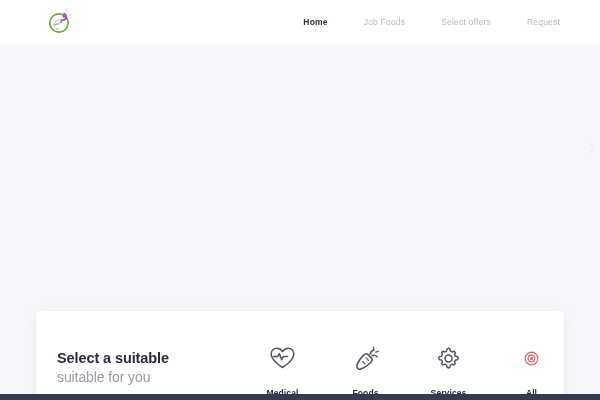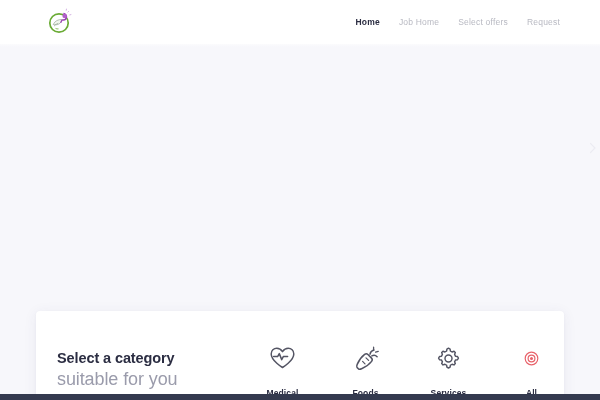--- a/index.html
+++ b/index.html
@@ -21,21 +21,21 @@
     display:flex; align-items:center;
     z-index:30;
   }
   .logo-wrap {
     position:absolute; left:45px; top:7px;
     width:30px; height:30px;
     display:flex; align-items:center; justify-content:center;
   }
   .nav {
     position:absolute; right:40px; top:0; height:44px;
-    display:flex; align-items:center; gap:19px;
+    display:flex; align-items:center; gap:36px;
   }
   .nav-item {
     font-size:8.5px;
     letter-spacing:.2px;
     color:#b8b9c2;
     white-space:nowrap;
     cursor:pointer;
   }
   .nav-item.active { color:#2b2d42; font-weight:bold; }
 
@@ -77,21 +77,21 @@
     line-height:1.32;
   }
   .cat-heading .line1 {
     font-size:14.5px;
     font-weight:bold;
     color:#2b2d42;
     letter-spacing:-.1px;
     white-space:nowrap;
   }
   .cat-heading .line2 {
-    font-size:18px;
+    font-size:14px;
     font-weight:normal;
     color:#9a9bab;
     letter-spacing:-.1px;
     white-space:nowrap;
   }
 
   .cat-items {
     position:absolute;
     left:205px; top:32px;
     display:flex;
@@ -142,41 +142,41 @@
         <path d="M17.4 5.6c2.1.4 3.4 2.1 3.0 3.9-.4 1.7-2.2 2.7-4.0 2.3" fill="none" stroke="#9b3fb5" stroke-width="1.5"></path>
         <circle cx="18.6" cy="7.9" r="2.2" fill="#b061c9"></circle>
         <path d="M16.2 11.8l-1.6 3.0" stroke="#9b3fb5" stroke-width="1.3" fill="none"></path>
         <path d="M21.6 4.4l1.3-1.3M23.4 7.0l1.9-.5M20.2 2.6l.3-1.9" stroke="#c9a0da" stroke-width=".8" fill="none"></path>
         <path d="M9.5 20.4c.9.5 2 .7 3 .5" fill="none" stroke="#6aab35" stroke-width=".8"></path>
       </svg>
     </div>
 
     <div class="nav">
       <div class="nav-item active">Home</div>
-      <div class="nav-item">Job Home</div>
+      <div class="nav-item">Job Foods</div>
       <div class="nav-item">Select offers</div>
       <div class="nav-item">Request</div>
     </div>
 
   </div>
 
   <div class="hero">
     <div class="hero-top-fade"></div>
 
     <div class="edge-control">
       <svg width="10" height="12" viewBox="0 0 10 12">
         <path d="M2.5 1.5L7 6l-4.5 4.5" fill="none" stroke="#d6d7e2" stroke-width="1.2" stroke-linecap="round" stroke-linejoin="round"></path>
       </svg>
     </div>
   </div>
 
   <div class="cat-card">
 
     <div class="cat-heading">
-      <div class="line1">Select a category</div>
+      <div class="line1">Select a suitable</div>
       <div class="line2">suitable for you</div>
     </div>
 
     <div class="cat-items">
 
       <div class="cat-item">
         <div class="ico">
           <svg width="27" height="24" viewBox="0 0 27 24">
             <path d="M13.5 21.5C13.5 21.5 2.2 14.6 2.2 7.9 2.2 4.5 4.8 2.2 7.8 2.2c2.3 0 4.4 1.4 5.7 3.4 1.3-2.0 3.4-3.4 5.7-3.4 3.0 0 5.6 2.3 5.6 5.7 0 6.7-11.3 13.6-11.3 13.6z" fill="none" stroke="#545564" stroke-width="1.5" stroke-linejoin="round"></path>
             <path d="M4.6 10.6h4.0l1.7-3.0 2.4 6.0 1.6-3.0h4.3" fill="none" stroke="#545564" stroke-width="1.5" stroke-linecap="round" stroke-linejoin="round"></path>

